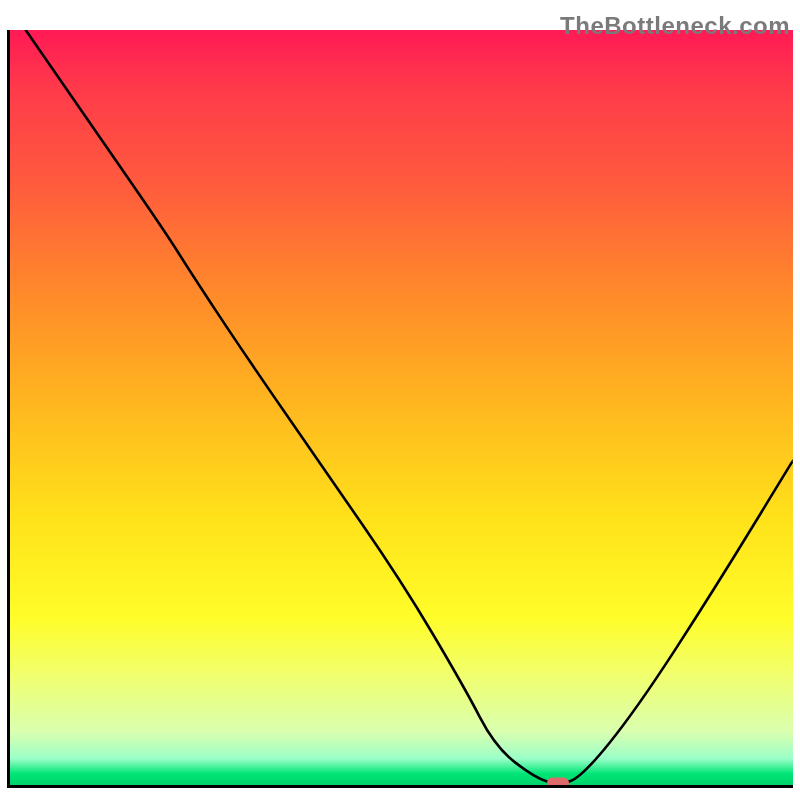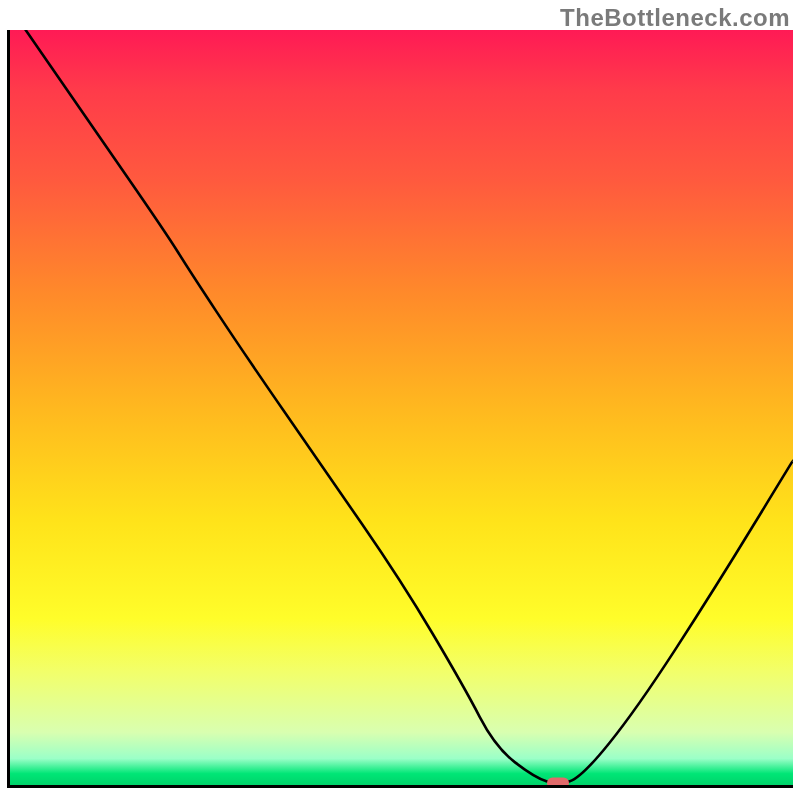--- a/index.html
+++ b/index.html
@@ -10,21 +10,21 @@
     background: #ffffff;
     overflow: hidden;
   }
   .chart-container {
     position: relative;
     width: 800px;
     height: 800px;
   }
   .watermark {
     position: absolute;
-    top: 4px;
+    top: 12px;
     right: 10px;
     font-family: Arial, Helvetica, sans-serif;
     font-size: 24px;
     font-weight: 600;
     color: #7a7a7a;
     letter-spacing: 0.5px;
     z-index: 50;
   }
   .plot-frame {
     position: absolute;

